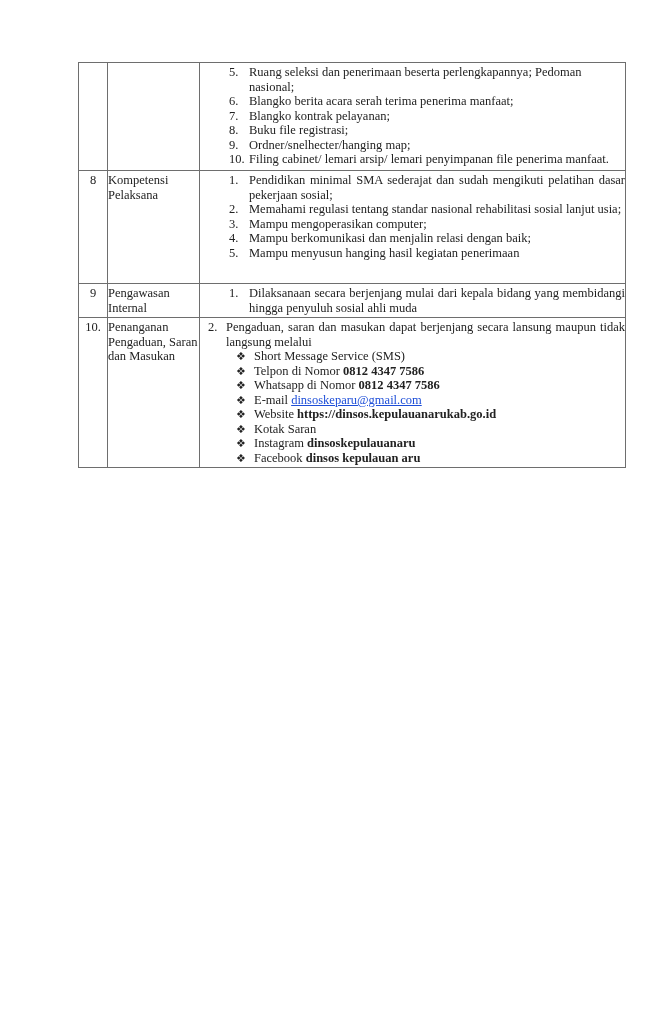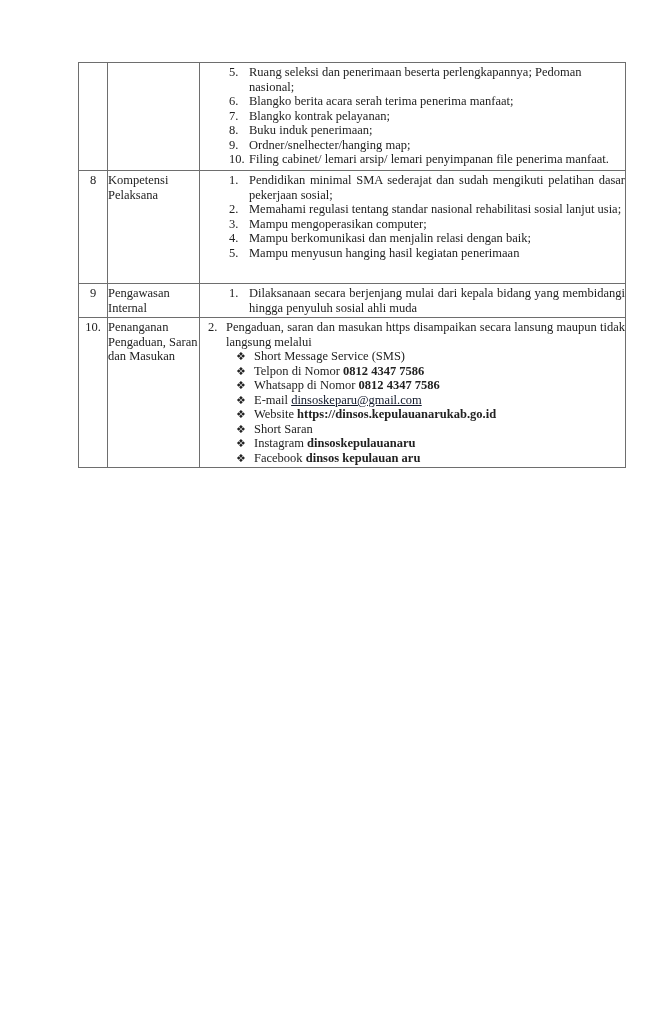--- a/index.html
+++ b/index.html
@@ -62,21 +62,21 @@
             <div class="li">
               <span class="marker">6.</span>
               <div class="itext">Blangko berita acara serah terima penerima manfaat;</div>
             </div>
             <div class="li">
               <span class="marker">7.</span>
               <div class="itext">Blangko kontrak pelayanan;</div>
             </div>
             <div class="li">
               <span class="marker">8.</span>
-              <div class="itext">Buku induk penerimaan;</div>
+              <div class="itext">Buku file registrasi;</div>
             </div>
             <div class="li">
               <span class="marker">9.</span>
               <div class="itext">Ordner/snelhecter/hanging map;</div>
             </div>
             <div class="li">
               <span class="marker">10.</span>
               <div class="itext">Filing cabinet/ lemari arsip/ lemari penyimpanan file penerima manfaat.</div>
             </div>
           </td>
@@ -116,45 +116,45 @@
               <div class="itext just">Dilaksanaan secara berjenjang mulai dari kepala bidang yang membidangi hingga penyuluh sosial ahli muda</div>
             </div>
           </td>
         </tr>
         <tr style="height: 146px;">
           <td class="c-no" style="border-color: rgb(110, 110, 110);"><span>10.</span></td>
           <td class="c-label" style="border-color: rgb(110, 110, 110);"><span>Penanganan Pengaduan, Saran dan Masukan</span></td>
           <td class="c-content" style="border-color: rgb(110, 110, 110);">
             <div class="li shallow">
               <span class="marker">2.</span>
-              <div class="itext just">Pengaduan, saran dan masukan https disampaikan secara lansung maupun tidak langsung melalui</div>
+              <div class="itext just">Pengaduan, saran dan masukan dapat berjenjang secara lansung maupun tidak langsung melalui</div>
             </div>
             <div class="bl">
               <span class="bullet">❖</span>
               <span class="btext"><span>Short Message Service (SMS)</span></span>
             </div>
             <div class="bl">
               <span class="bullet">❖</span>
               <span class="btext"><span>Telpon di Nomor </span><span class="b">0812 4347 7586</span></span>
             </div>
             <div class="bl">
               <span class="bullet">❖</span>
               <span class="btext"><span>Whatsapp di Nomor </span><span class="b">0812 4347 7586</span></span>
             </div>
             <div class="bl">
               <span class="bullet">❖</span>
-              <span class="btext"><span>E-mail </span><a class="lnk" style="color: #0f172a;">dinsoskeparu@gmail.com</a></span>
+              <span class="btext"><span>E-mail </span><a class="lnk" style="color: #1d4ed8;">dinsoskeparu@gmail.com</a></span>
             </div>
             <div class="bl">
               <span class="bullet">❖</span>
               <span class="btext"><span>Website </span><span class="b">https://dinsos.kepulauanarukab.go.id</span></span>
             </div>
             <div class="bl">
               <span class="bullet">❖</span>
-              <span class="btext"><span>Short Saran</span></span>
+              <span class="btext"><span>Kotak Saran</span></span>
             </div>
             <div class="bl">
               <span class="bullet">❖</span>
               <span class="btext"><span>Instagram </span><span class="b">dinsoskepulauanaru</span></span>
             </div>
             <div class="bl">
               <span class="bullet">❖</span>
               <span class="btext"><span>Facebook </span><span class="b">dinsos kepulauan aru</span></span>
             </div>
           </td>

